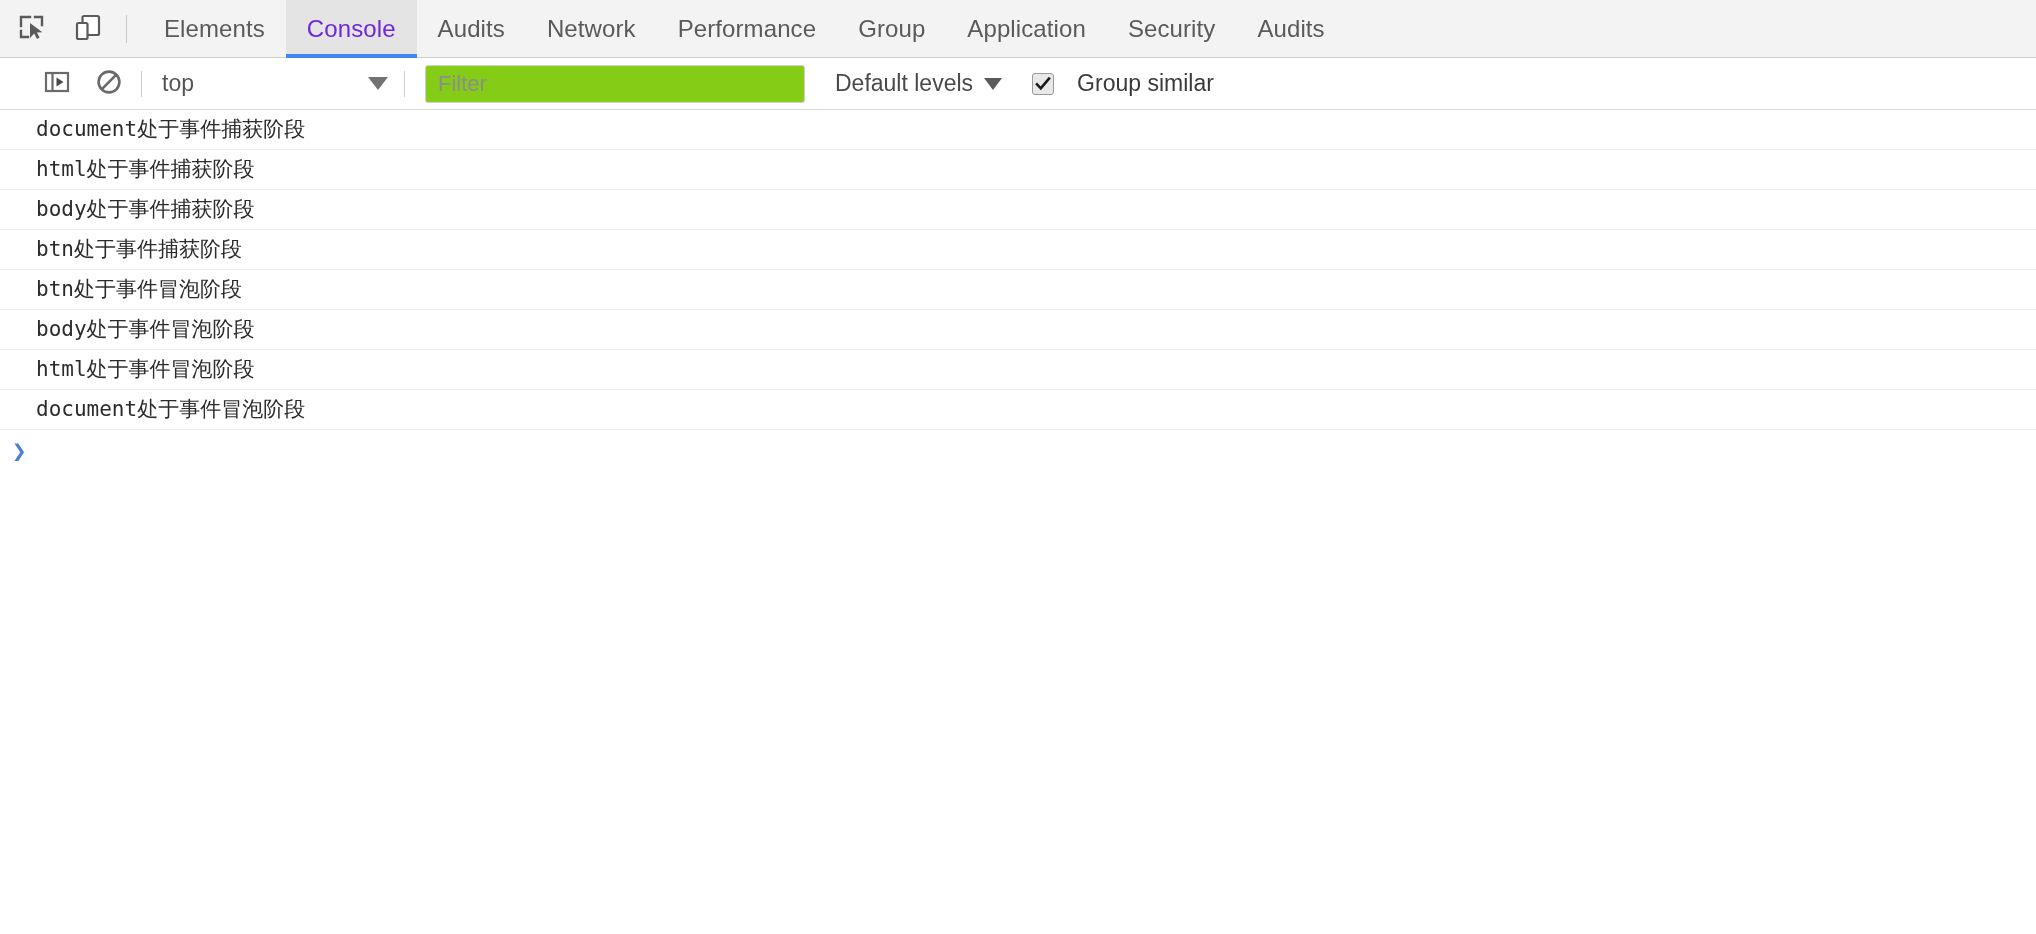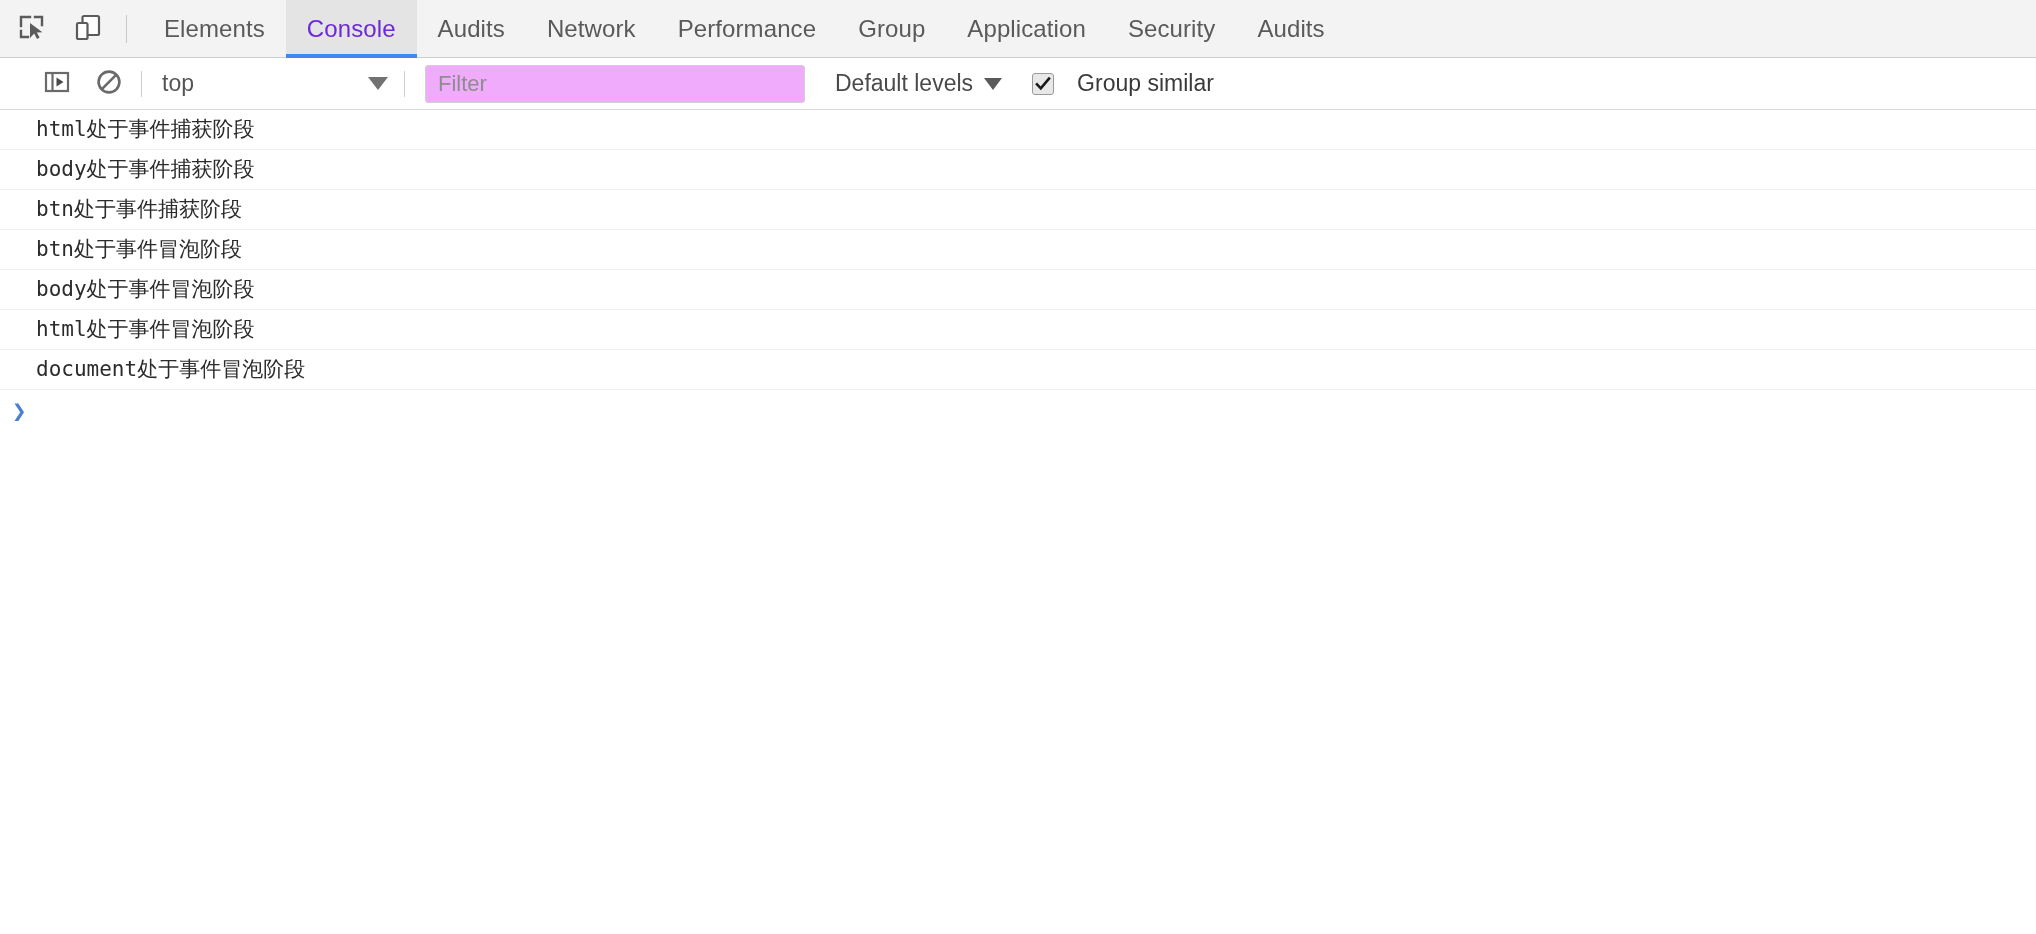--- a/index.html
+++ b/index.html
@@ -117,21 +117,21 @@
     width: 380px;
     height: 38px;
     border: 1px solid #d0d0d0;
     border-radius: 3px;
     box-sizing: border-box;
     font-size: 22px;
     font-family: "Liberation Sans", sans-serif;
     color: #333;
     padding: 0 12px;
     outline: none;
-    background: #f0abfc;
+    background: #84cc16;
     margin-left: 14px;
     flex: 0 0 auto;
   }
   .filter-input::placeholder { color: #8d8d8d; }
   .levels-select {
     display: flex;
     align-items: center;
     margin-left: 26px;
     flex: 0 0 auto;
     height: 40px;
@@ -312,20 +312,23 @@
         <path d="M3 9.4 L6.8 13.4 L15 3.6" stroke="#1a1a1a" stroke-width="2.6" fill="none" stroke-linecap="square"></path>
       </svg>
     </span>
     <span class="gs-label">Group similar</span>
   </div>
 </div>
 
 <div class="console-body">
 
   <div class="msg-row">
+    <span class="msg-text">document处于事件捕获阶段</span>
+  </div>
+  <div class="msg-row">
     <span class="msg-text">html处于事件捕获阶段</span>
   </div>
   <div class="msg-row">
     <span class="msg-text">body处于事件捕获阶段</span>
   </div>
   <div class="msg-row">
     <span class="msg-text">btn处于事件捕获阶段</span>
   </div>
   <div class="msg-row">
     <span class="msg-text">btn处于事件冒泡阶段</span>

